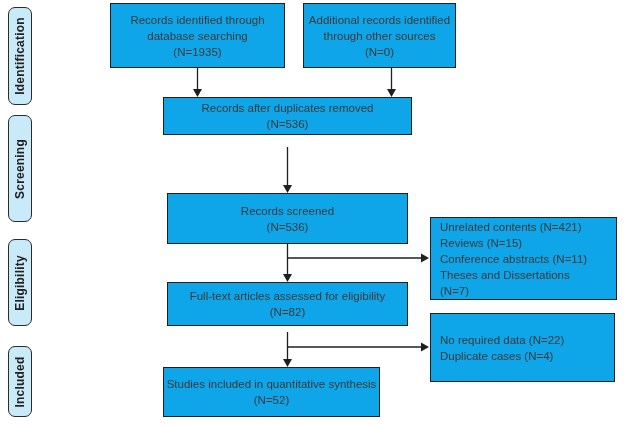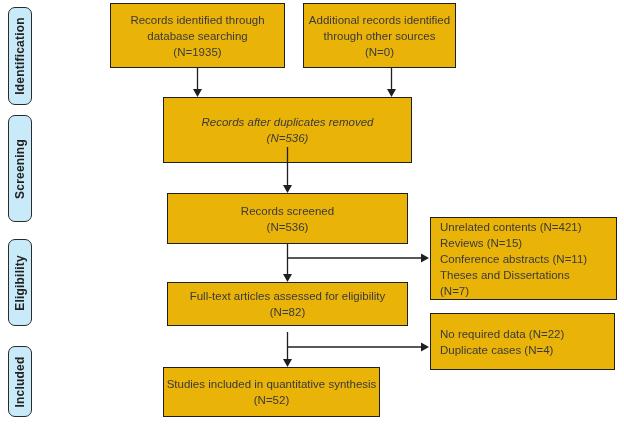--- a/index.html
+++ b/index.html
@@ -37,43 +37,43 @@
     letter-spacing: 0.2px;
   }
   .stage-identification { top: 7px;   height: 98px; }
   .stage-screening      { top: 115px; height: 107px; }
   .stage-eligibility    { top: 239px; height: 87px; }
   .stage-included       { top: 346px; height: 71px; }
 
   
   .fbox {
     position: absolute;
-    background: #eab308;
+    background: #0ea5e9;
     border: 1.6px solid #1f1f1f;
     box-sizing: border-box;
     display: flex;
     flex-direction: column;
     justify-content: center;
     text-align: center;
     font-size: 11.5px;
     line-height: 16px;
     color: #3a3a3a;
   }
   .fbox.left {
     text-align: left;
     padding-left: 9px;
     padding-right: 20px;
   }
   .box-identified { left: 110px; top: 3px;   width: 175px; height: 65px; }
   .box-additional { left: 303px; top: 3px;   width: 153px; height: 65px; }
-  .box-deduped    { left: 163px; top: 97px;  width: 249px; height: 66px; font-style: italic; }
+  .box-deduped    { left: 163px; top: 97px;  width: 249px; height: 38px; }
   .box-screened   { left: 167px; top: 193px; width: 241px; height: 51px; }
   .box-excl-screen{ left: 430px; top: 217px; width: 187px; height: 83px; }
   .box-fulltext   { left: 167px; top: 282px; width: 241px; height: 44px; }
-  .box-excl-elig  { left: 430px; top: 313px; width: 185px; height: 57px; }
+  .box-excl-elig  { left: 430px; top: 313px; width: 185px; height: 69px; }
   .box-included   { left: 163px; top: 367px; width: 217px; height: 50px; }
 
   .arrows {
     position: absolute;
     left: 0; top: 0;
     width: 624px;
     height: 427px;
     pointer-events: none;
   }
   .arrows line { stroke: #1f1f1f; stroke-width: 1.3; }

